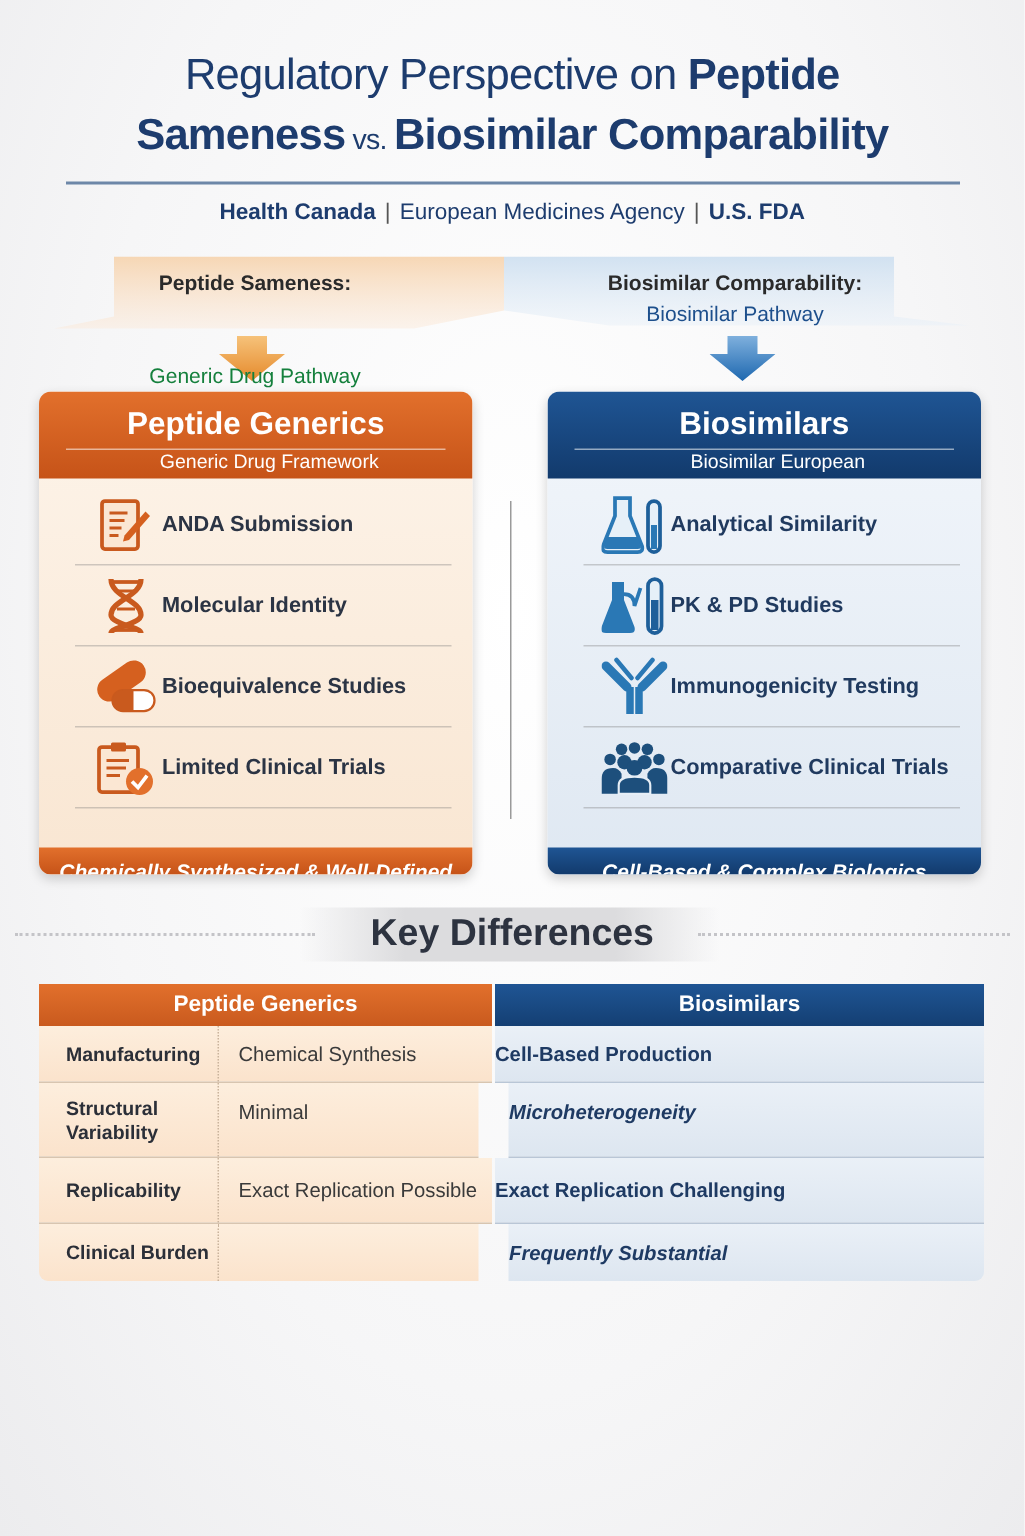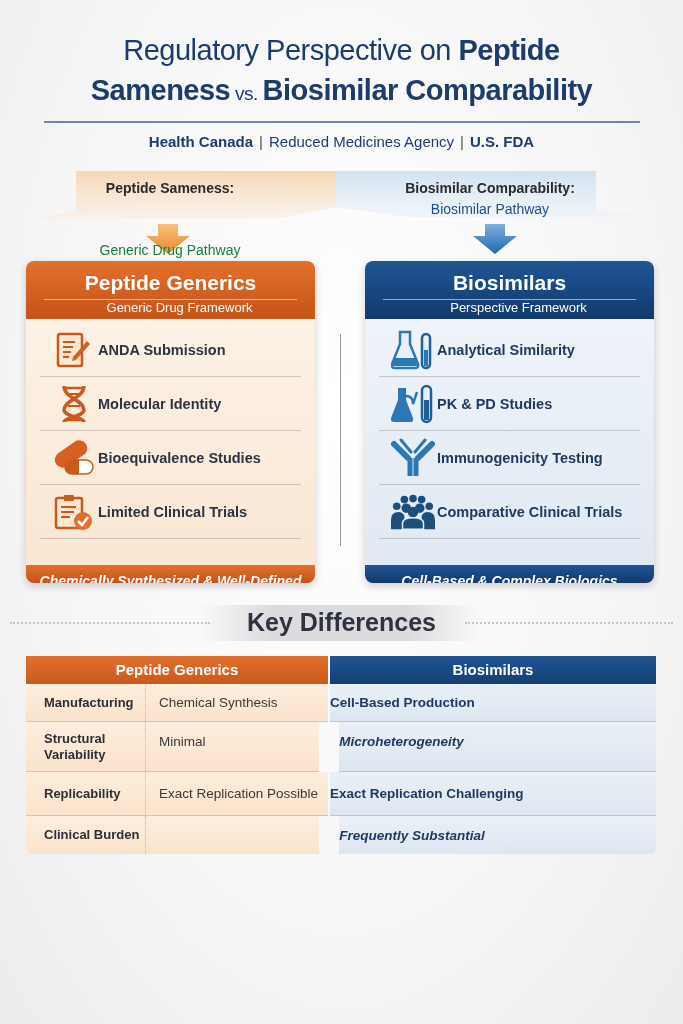--- a/index.html
+++ b/index.html
@@ -54,21 +54,21 @@
   .card.orange { left: 26px; background: linear-gradient(180deg, #fdf4ea 0%, #f9e6d2 100%); }
   .card.blue { left: 365px; background: linear-gradient(180deg, #f2f6fb 0%, #dfe8f2 100%); }
   .card-head {
     height: 58px; text-align: center; color: #fff; position: relative;
   }
   .orange .card-head { background: linear-gradient(180deg, #e2702c 0%, #c65318 100%); }
   .blue .card-head { background: linear-gradient(180deg, #1f5594 0%, #123a6c 100%); }
   .card-title { font-size: 21px; font-weight: bold; padding-top: 9px; line-height: 26px; }
   .card-rule { position: absolute; left: 18px; right: 18px; top: 38px; height: 1px; background: rgba(255,255,255,0.55); }
   .card-sub { font-size: 13px; line-height: 16px; margin-top: 4px; padding-left: 18px; }
-  .card-items { padding: 4px 14px 0 14px; }
+  .card-items { padding: 4px 14px 0 24px; }
   .item {
     height: 54px; display: flex; align-items: center;
     border-bottom: 1px solid rgba(120,120,120,0.35);
   }
   .item .ic { width: 44px; height: 40px; margin-left: 12px; display: flex; align-items: center; justify-content: center; }
   .item .lbl { font-size: 14.5px; font-weight: bold; color: #2b3444; margin-left: 2px; }
   .blue .item .lbl { color: #203a5f; }
   .card-foot {
     position: absolute; left: 0; right: 0; bottom: 0; height: 18px;
     color: #fff; font-size: 14px; font-weight: bold; font-style: italic;
@@ -130,21 +130,21 @@
 </style>
 </head>
 <body>
 
 <div class="title">
   <div><span class="light">Regulatory Perspective on </span><span class="bold">Peptide</span></div>
   <div><span class="bold">Sameness</span><span class="vs"> vs. </span><span class="bold">Biosimilar Comparability</span></div>
 </div>
 <div class="title-rule"></div>
 <div class="agencies">
-  <span class="b">Health Canada</span><span class="sep">|</span><span>Reduced Medicines Agency</span><span class="sep">|</span><span class="b">U.S. FDA</span>
+  <span class="b">Health Canada</span><span class="sep">|</span><span>European Medicines Agency</span><span class="sep">|</span><span class="b">U.S. FDA</span>
 </div>
 
 <div class="band">
   <svg width="610" height="80" viewBox="0 0 610 80">
     <defs>
       <linearGradient id="gO" x1="0" y1="0" x2="0" y2="1">
         <stop offset="0" stop-color="#f6d3ad" stop-opacity="0.9"></stop>
         <stop offset="1" stop-color="#fbeadb" stop-opacity="0.5"></stop>
       </linearGradient>
       <linearGradient id="gB" x1="0" y1="0" x2="0" y2="1">
@@ -239,21 +239,21 @@
   </div>
   <div class="card-foot">Chemically Synthesized &amp; Well-Defined</div>
 </div>
 
 <div class="divider"></div>
 
 <div class="card blue">
   <div class="card-head">
     <div class="card-title">Biosimilars</div>
     <div class="card-rule"></div>
-    <div class="card-sub">Perspective Framework</div>
+    <div class="card-sub">Biosimilar European</div>
   </div>
   <div class="card-items">
     <div class="item">
       <span class="ic">
         <svg width="44" height="40" viewBox="0 0 44 40">
             <path d="M9 2 H19 V14 L27 34 Q28 38 24 38 H4 Q0 38 1 34 L9 14 Z" fill="#e6f0f8" stroke="#2a78b5" stroke-width="2.5"></path>
             <path d="M4 28 H24 L26 34 Q27 36 24 36 H4 Q1 36 2 34 Z" fill="#2a78b5"></path>
             <rect x="31" y="4" width="8" height="34" rx="4" fill="#e6f0f8" stroke="#1e5f9a" stroke-width="2.5"></rect>
             <rect x="33" y="20" width="4" height="16" fill="#2a78b5"></rect>
           </svg>

